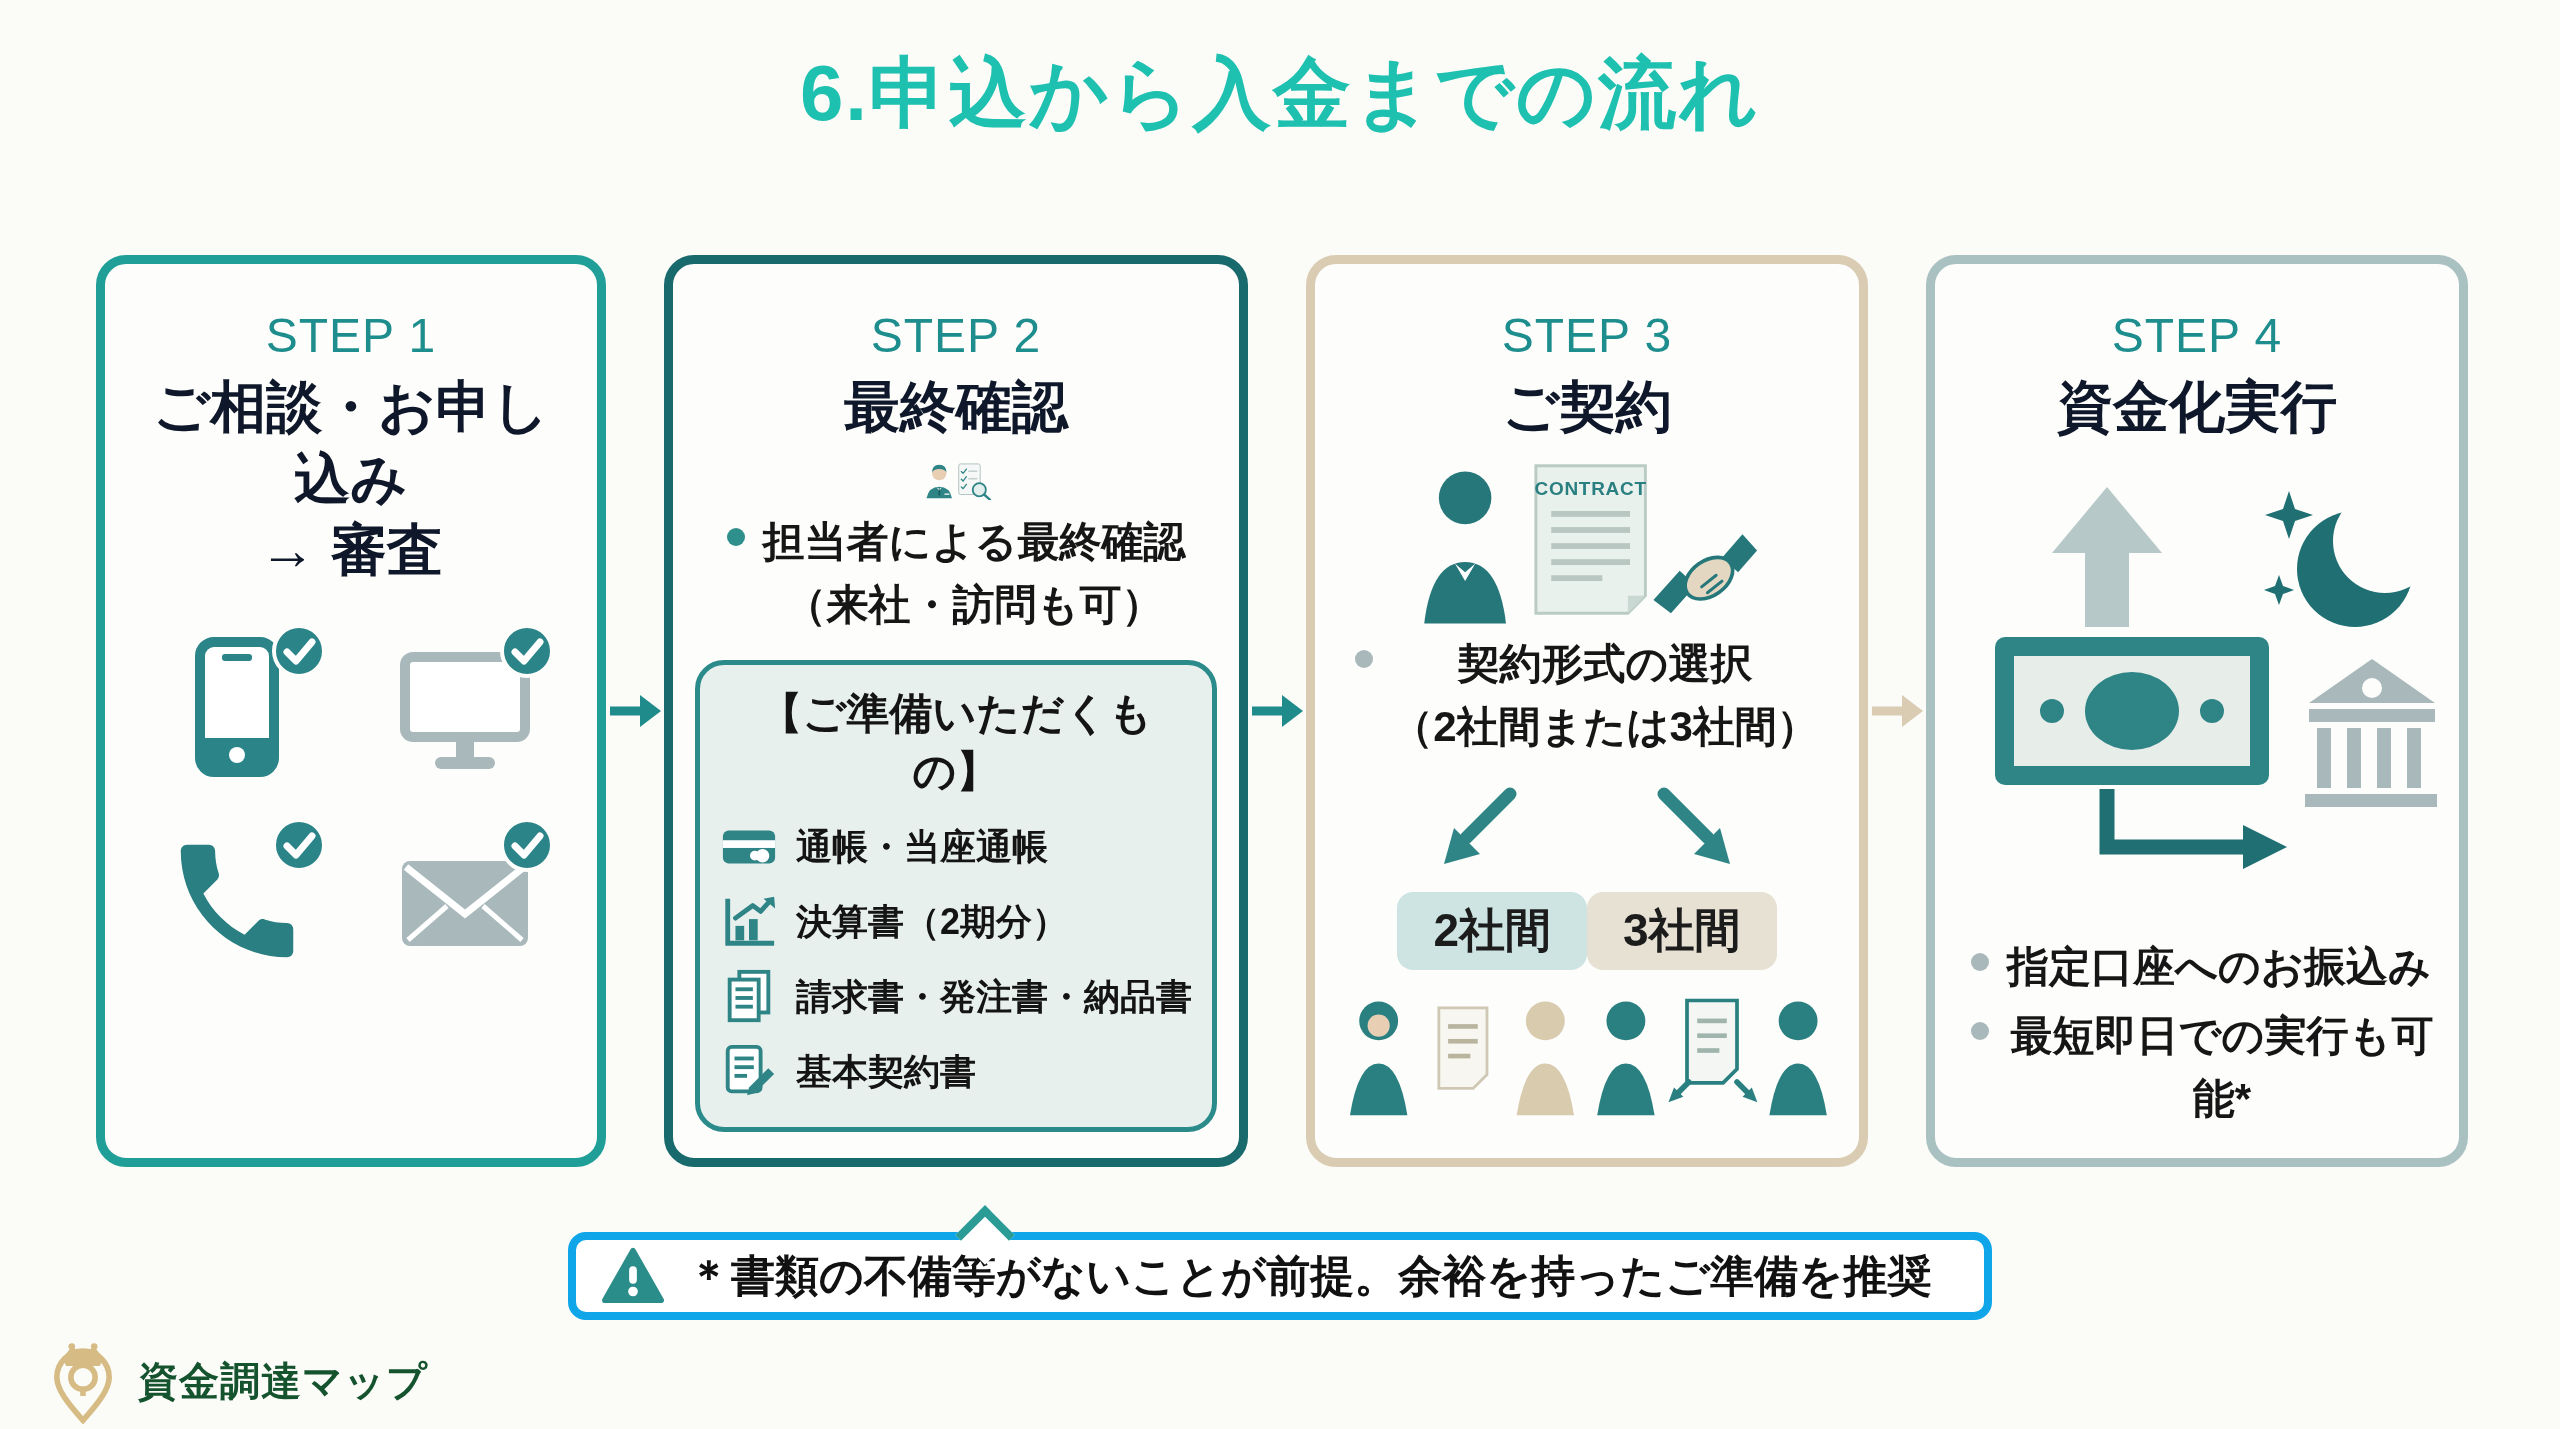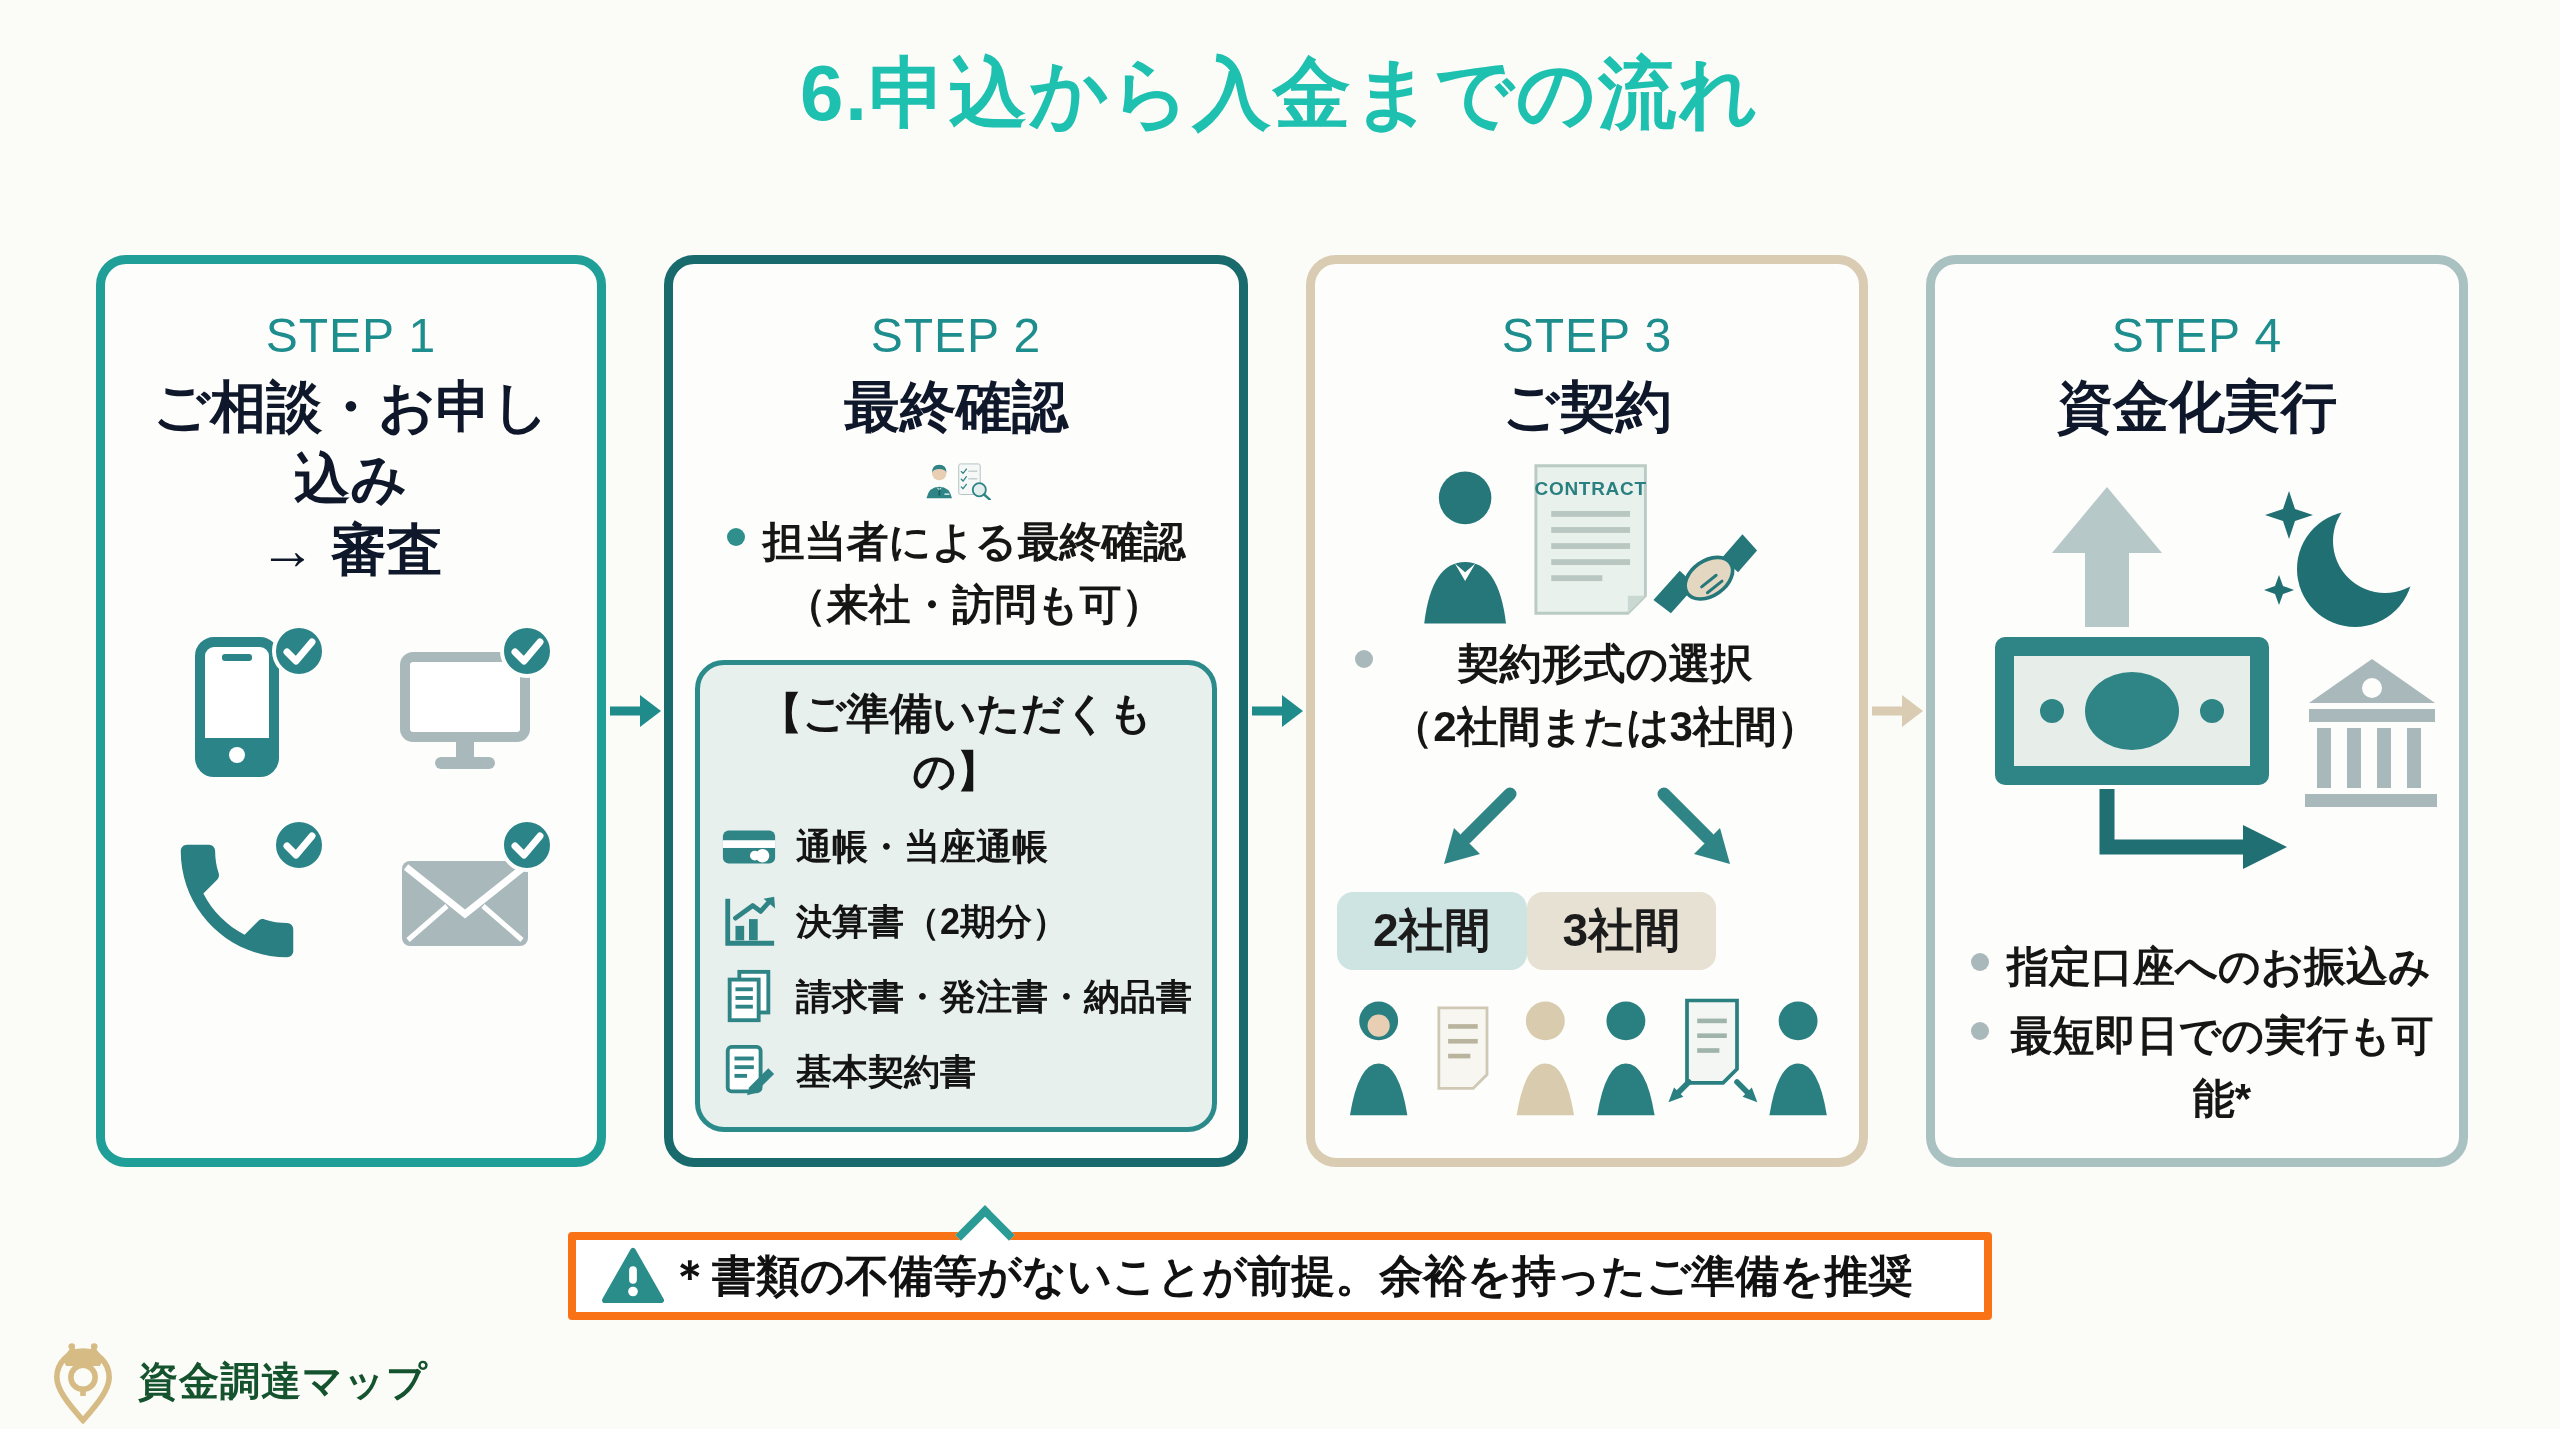--- a/index.html
+++ b/index.html
@@ -29,31 +29,31 @@
   .s2-cluster{margin-top:18px;}
   .s2-bullets{margin-top:10px;}
   .prepare-box{margin-top:24px;width:100%;box-sizing:border-box;background:#e8f0ee;
         border:5px solid #2b8a8a;border-radius:29px;padding:20px 20px 26px;}
   .prepare-heading{font-size:43px;font-weight:800;text-align:center;color:#141414;}
   .prepare-item{display:flex;align-items:center;gap:18px;margin-top:17px;}
   .prepare-item-text{font-size:36px;font-weight:800;color:#141414;white-space:nowrap;}
   .s3-cluster{margin-top:14px;}
   .s3-bullets{margin-top:6px;}
   .arrows-row{display:flex;justify-content:space-between;width:62%;margin-top:22px;}
-  .options-row{display:flex;justify-content:flex-start;width:100%;margin-top:16px;}
+  .options-row{display:flex;justify-content:center;width:100%;margin-top:16px;}
   .chip{font-size:46px;font-weight:800;color:#1c1c1c;padding:8px 36px;border-radius:16px;}
   .chip-blue{background:#cde4e2;}
   .chip-beige{background:#e6e1d3;}
   .minis-row{display:flex;justify-content:space-around;width:100%;margin-top:12px;}
   .s4-cluster{margin-top:26px;}
   .s4-bullets{margin-top:40px;align-self:flex-start;padding-left:14px;}
   .s4-bullets .bullet-row{margin-top:6px;}
   .warning{position:absolute;top:1232px;left:50%;transform:translateX(-50%);width:1424px;height:88px;
-        box-sizing:border-box;background:#ffffff;border:8px solid #f97316;border-radius:4px;
-        display:flex;align-items:center;gap:4px;padding:0 26px;}
+        box-sizing:border-box;background:#ffffff;border:8px solid #0ea5e9;border-radius:18px;
+        display:flex;align-items:center;gap:23px;padding:0 26px;}
   .warning-caret{position:absolute;top:-26px;left:388px;width:34px;height:34px;background:#ffffff;
         border-top:8px solid #2b9c95;border-left:8px solid #2b9c95;transform:rotate(45deg);}
   .warning-text{font-size:44px;font-weight:800;color:#111111;white-space:nowrap;}
   .logo{position:absolute;left:40px;top:1338px;display:flex;align-items:center;gap:12px;}
   .logo-text{font-size:40px;font-weight:800;color:#14532d;letter-spacing:1px;}
 </style>
 </head>
 <body>
 
 <div class="page">

